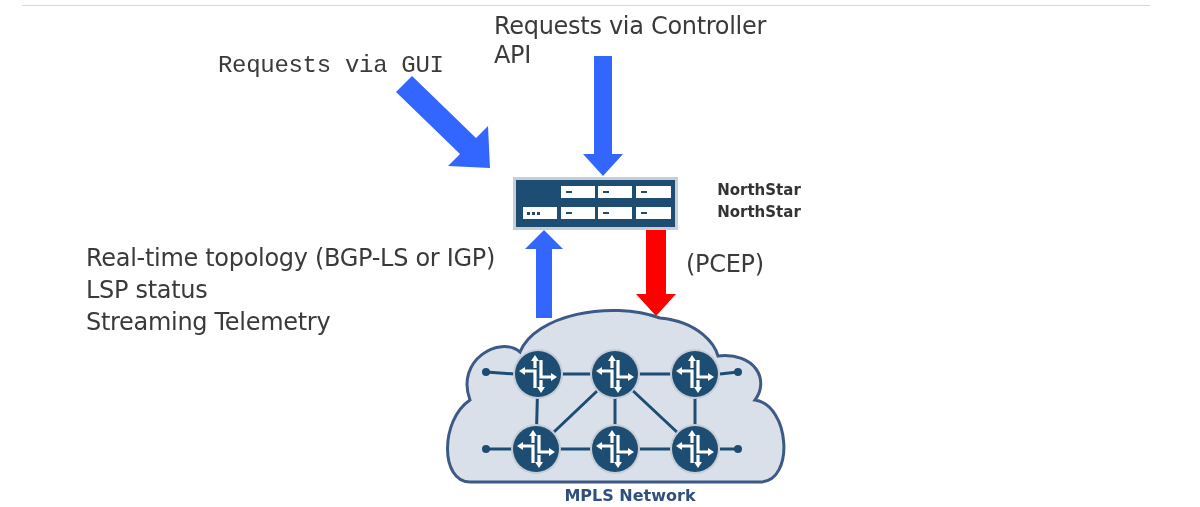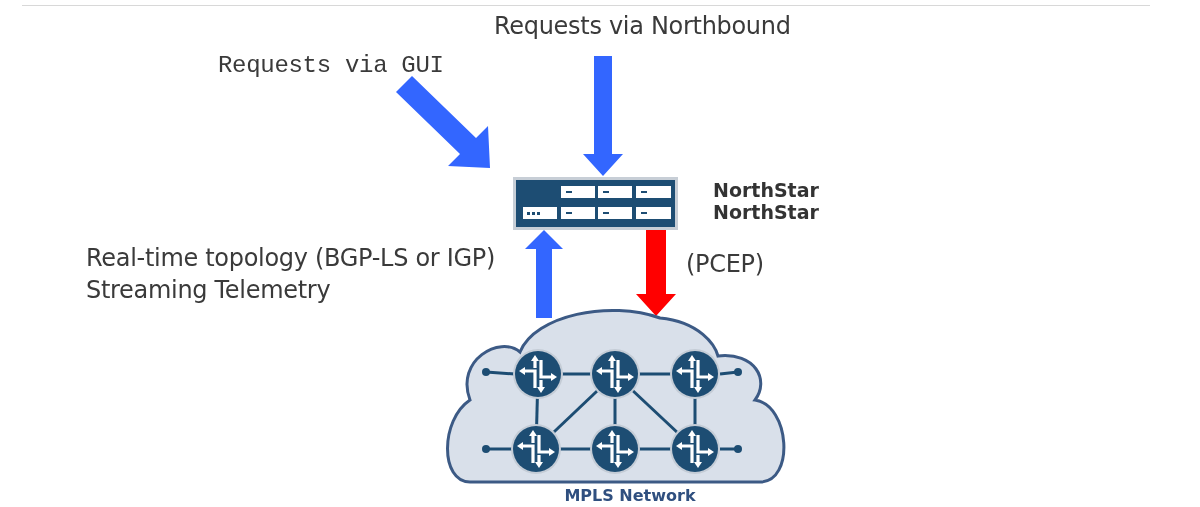--- a/index.html
+++ b/index.html
@@ -1,38 +1,40 @@
 <!DOCTYPE html>
 <html><head>
 <meta charset="utf-8">
 <style>
   html, body { margin:0; padding:0; background:#ffffff; }
   body { width:1200px; height:507px; position:relative; overflow:hidden; font-family:"Liberation Sans", sans-serif; }
   .rule { position:absolute; left:22px; top:5px; width:1128px; height:1px; background:#d8d8d8; }
   .lbl { position:absolute; color:#3a3a3a; font-family:"DejaVu Sans", sans-serif; font-size:24px; line-height:29px; white-space:nowrap; letter-spacing:-0.3px; }
   .lbl div { white-space:nowrap; }
-  .ctl-lbl { position:absolute; left:713px; top:179px; color:#333; font-family:"DejaVu Sans", sans-serif; font-weight:bold; font-size:19px; line-height:22px; text-align:center; width:92px; }
+  .ctl-lbl { position:absolute; left:713px; top:179px; color:#333; font-family:"DejaVu Sans", sans-serif; font-weight:bold; font-size:15px; line-height:22px; text-align:center; width:92px; }
   .mpls-lbl { position:absolute; left:560px; top:486px; width:140px; text-align:center; color:#2f4f7f; font-family:"DejaVu Sans", sans-serif; font-weight:bold; font-size:16px; }
   svg.diag { position:absolute; left:0; top:0; }
 </style>
 </head>
 <body>
 
 <div class="rule"></div>
 
 <div class="lbl" style="left:218px; top:51px;font-family:Liberation Mono, monospace;">
   <div>Requests via GUI</div>
 </div>
 
 <div class="lbl" style="left:494px; top:12px;">
-  <div>Requests via Northbound</div>
+  <div>Requests via Controller</div>
+  <div>API</div>
 </div>
 
 <div class="lbl" style="left:86px; top:242px; line-height:32px;">
   <div>Real-time topology (BGP-LS or IGP)</div>
+  <div>LSP status</div>
   <div>Streaming Telemetry</div>
 </div>
 
 <div class="lbl" style="left:686px; top:249px; line-height:30px;">
   <div>(PCEP)</div>
 </div>
 
 <svg class="diag" width="1200" height="507" viewBox="0 0 1200 507">
 
   <g>

